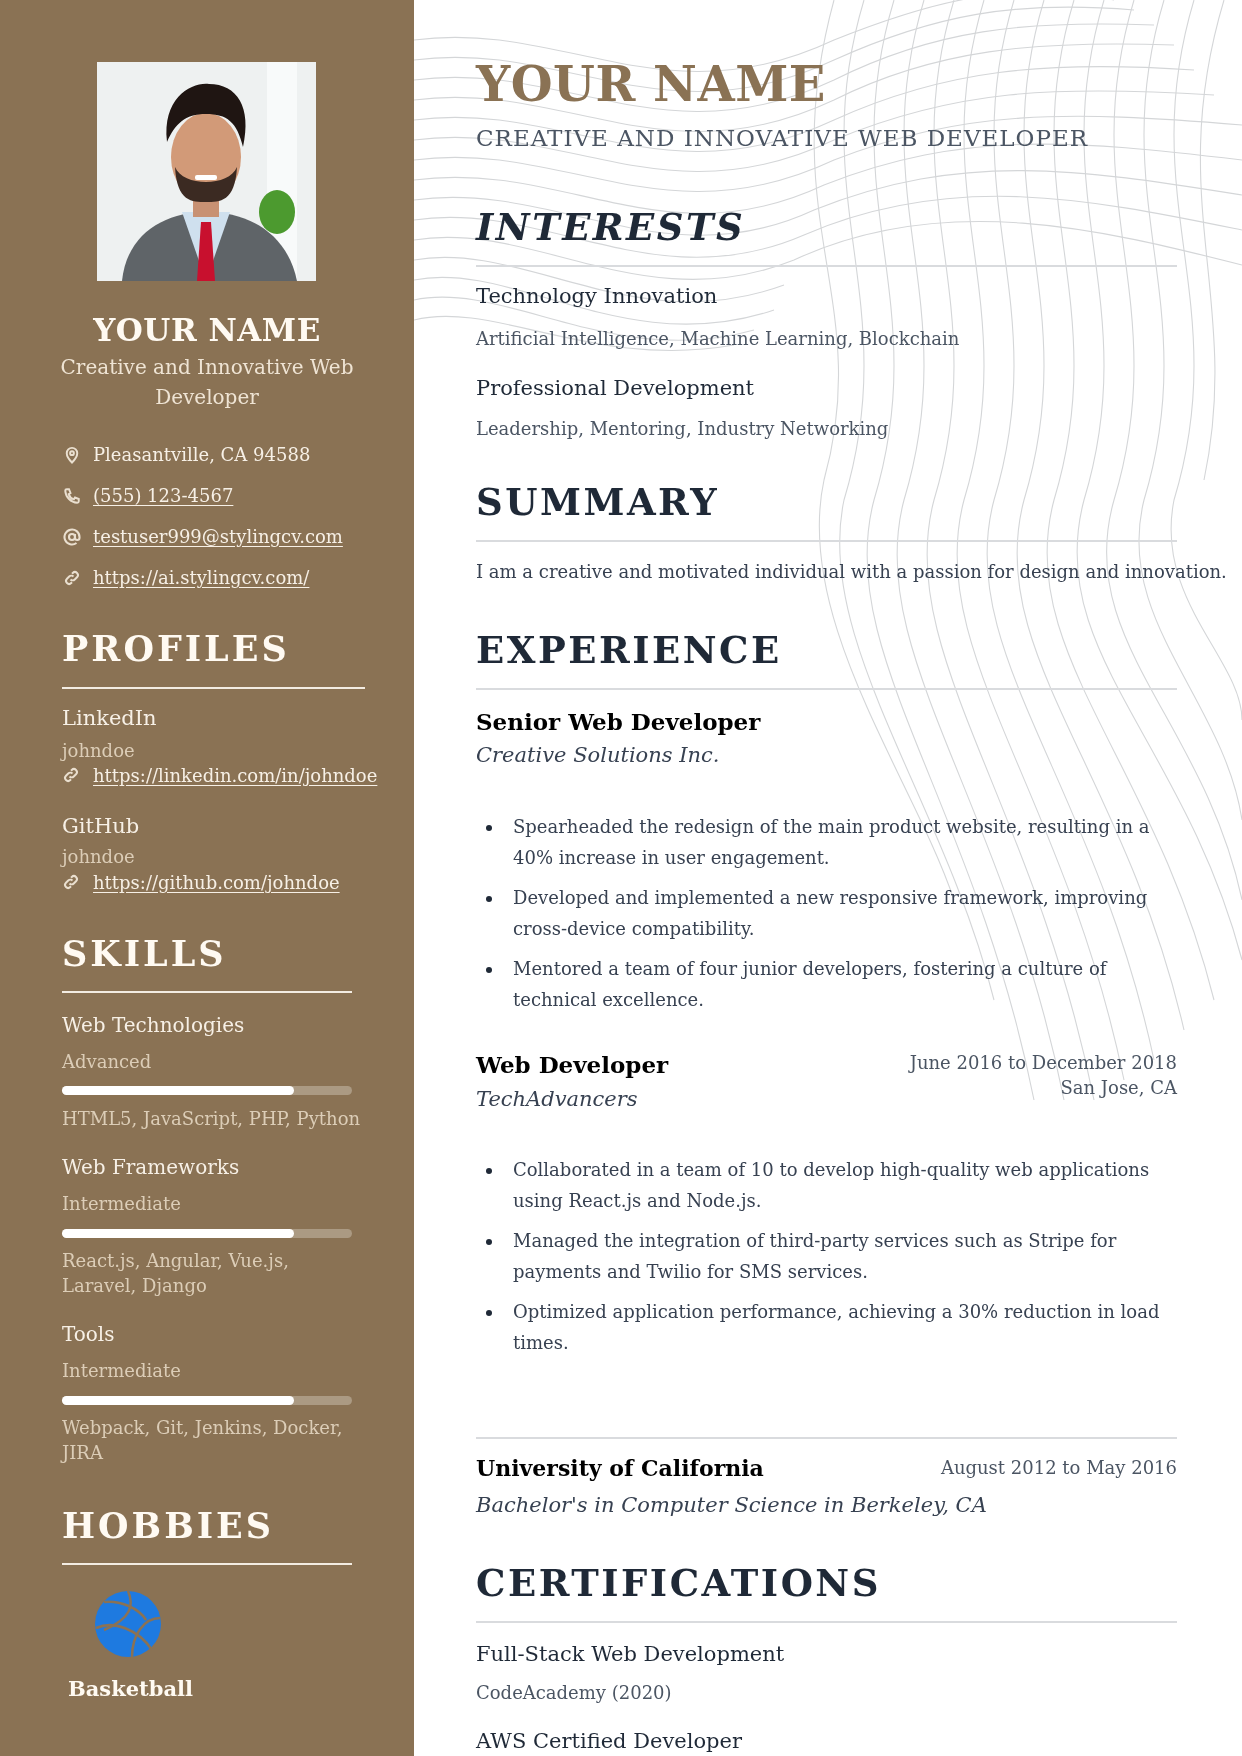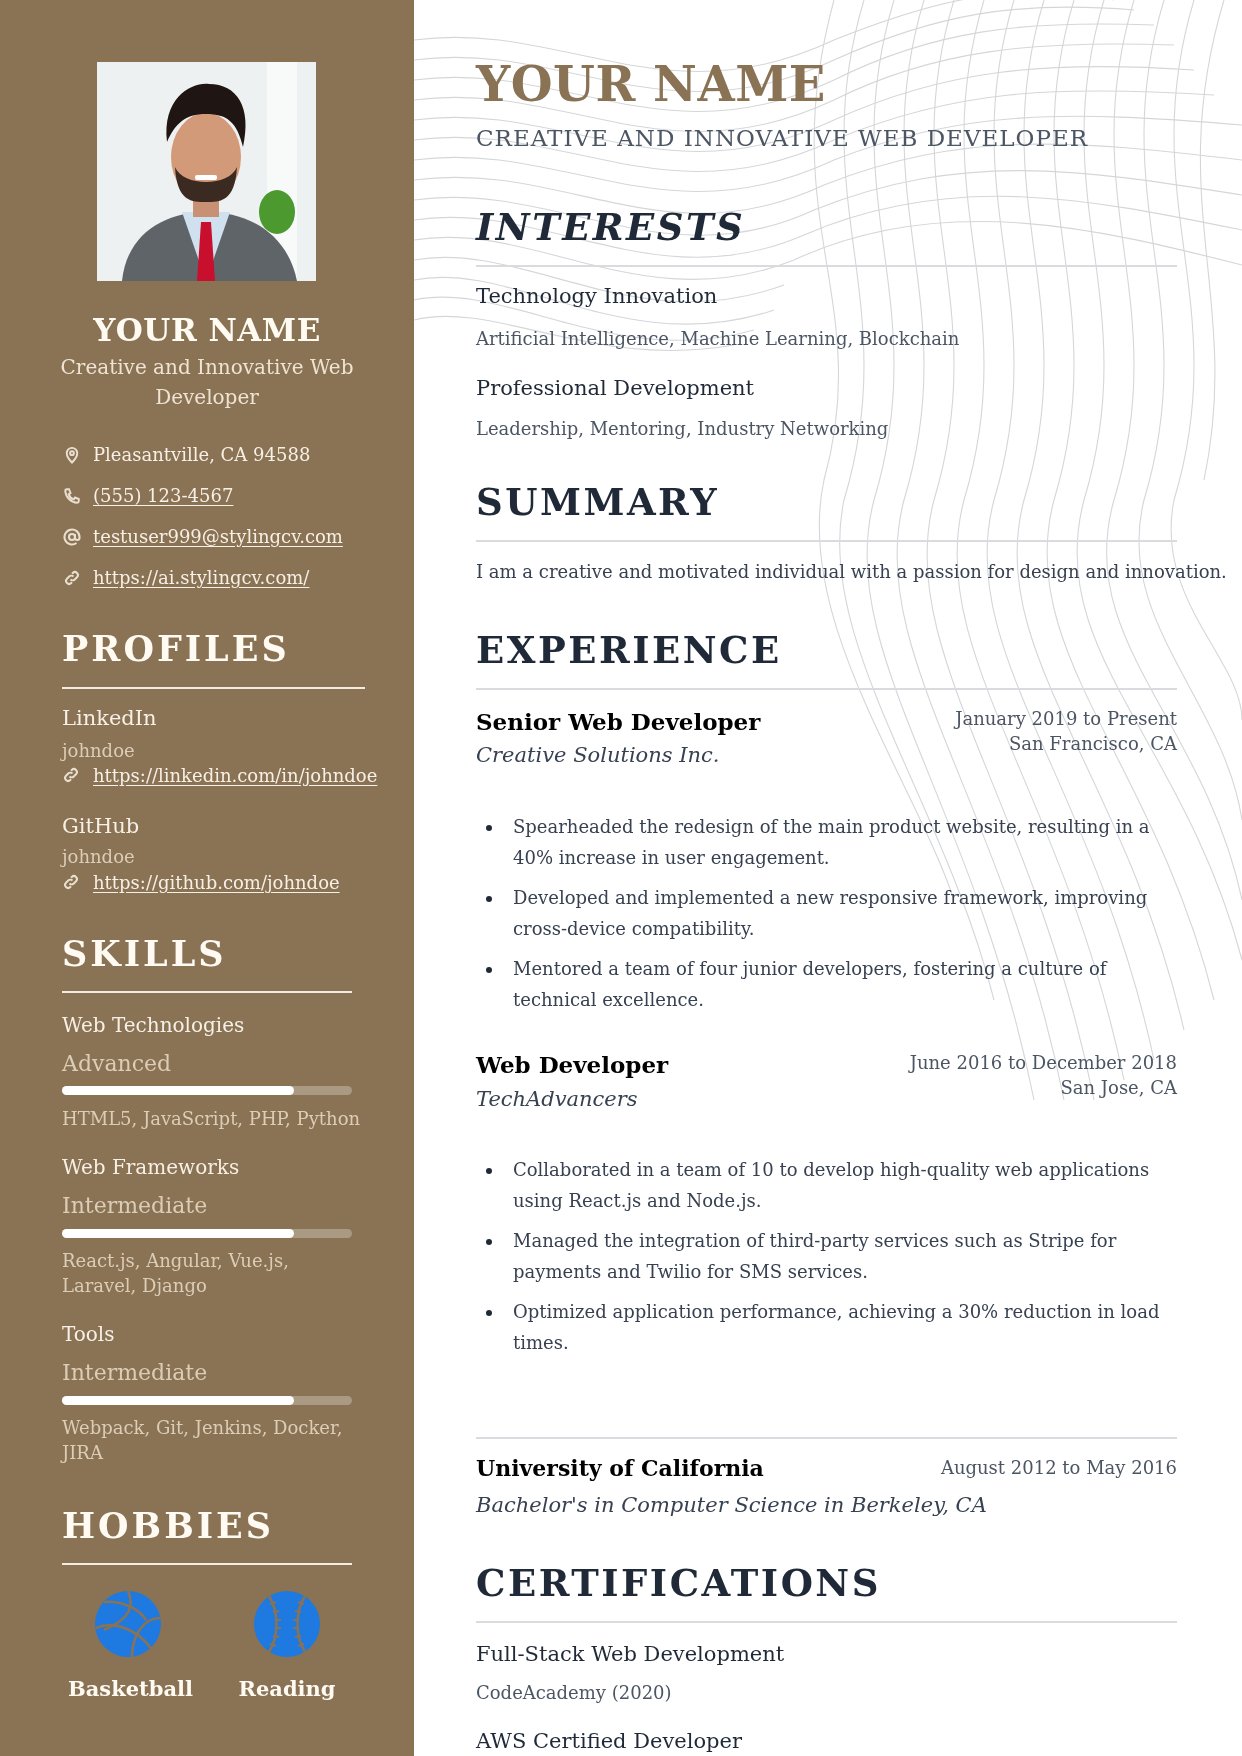--- a/index.html
+++ b/index.html
@@ -24,21 +24,21 @@
   .sb-heading { position: absolute; left: 62px; font-size: 35px; font-weight: bold; color: #fffaf2; letter-spacing: 3px; }
   .sb-rule { position: absolute; left: 62px; height: 2px; background: #f3ece2; }
 
   .prof-name { position: absolute; left: 62px; font-size: 21px; color: #f7f0e6; }
   .prof-user { position: absolute; left: 62px; font-size: 18px; color: #dccdb7; }
   .prof-link { position: absolute; left: 62px; font-size: 18px; color: #f7f0e6; display: flex; align-items: center; }
   .prof-link .ic { width: 20px; height: 20px; margin-right: 11px; display: inline-flex; }
   .prof-link .ic svg { width: 18px; height: 18px; }
 
   .skill-name { position: absolute; left: 62px; font-size: 20px; color: #f7f0e6; }
-  .skill-level { position: absolute; left: 62px; font-size: 22px; color: #dccdb7; }
+  .skill-level { position: absolute; left: 62px; font-size: 18px; color: #dccdb7; }
   .skill-bar { position: absolute; left: 62px; width: 290px; height: 9px; border-radius: 5px; background: #ab9a83; }
   .skill-fill { height: 9px; border-radius: 5px; background: #ffffff; }
   .skill-kw { position: absolute; left: 62px; width: 300px; font-size: 18px; line-height: 25px; color: #dccdb7; }
 
   .hobby { position: absolute; width: 120px; text-align: center; }
   .hobby .ball { width: 68px; height: 68px; margin: 0 auto; }
   .hobby .lbl { margin-top: 18px; font-size: 21px; font-weight: bold; color: #fffaf2; }
 
   
   .main { position: relative; flex: 1; height: 1756px; background: #ffffff; overflow: hidden; }
@@ -187,32 +187,20 @@
           <circle cx="34" cy="34" r="33" fill="#1e7ae0"></circle>
           <path d="M34 1 C40 15 38 28 10 40" stroke="#8a7254" stroke-width="2.5" fill="none"></path>
           <path d="M2 38 C20 30 45 40 58 60" stroke="#8a7254" stroke-width="2.5" fill="none"></path>
           <path d="M66 28 C50 28 38 45 38 67" stroke="#8a7254" stroke-width="2.5" fill="none"></path>
           <path d="M10 12 C25 10 45 18 52 30" stroke="#8a7254" stroke-width="2.5" fill="none"></path>
         </svg>
       </div>
       <div class="lbl">Basketball</div>
     </div>
 
-    <div class="hobby" style="left:227px; top:1590px;">
-      <div class="ball">
-        <svg viewBox="0 0 68 68">
-          <circle cx="34" cy="34" r="33" fill="#1e7ae0"></circle>
-          <path d="M16 6 C26 22 26 46 16 62" stroke="#8a7254" stroke-width="2.5" fill="none"></path>
-          <path d="M52 6 C42 22 42 46 52 62" stroke="#8a7254" stroke-width="2.5" fill="none"></path>
-          <path d="M17 14 l6 -2 M20 22 l6 -1 M22 30 l6 0 M22 38 l6 0 M20 46 l6 1 M17 54 l6 2" stroke="#8a7254" stroke-width="2"></path>
-          <path d="M51 14 l-6 -2 M48 22 l-6 -1 M46 30 l-6 0 M46 38 l-6 0 M48 46 l-6 1 M51 54 l-6 2" stroke="#8a7254" stroke-width="2"></path>
-        </svg>
-      </div>
-      <div class="lbl">Reading</div>
-    </div>
   </aside>
 
   <main class="main">
     <svg class="bg-lines" viewBox="0 0 828 1100" preserveAspectRatio="none">
       <g fill="none" stroke="#d4d6d8" stroke-width="1.1">
         <path d="M0 40 C150 20 250 120 420 40 C520 0 600 -20 700 0"></path>
         <path d="M0 60 C150 40 250 140 420 60 C520 15 600 0 720 10"></path>
         <path d="M0 80 C150 60 250 160 420 80 C520 30 610 20 740 25"></path>
         <path d="M0 100 C150 80 250 180 420 100 C520 50 620 40 760 45"></path>
         <path d="M0 120 C150 100 250 200 420 120 C530 70 630 60 780 70"></path>
@@ -255,24 +243,20 @@
 
     <div class="m-heading" style="top:480px;">SUMMARY</div>
     <div class="m-rule" style="top:540px;"></div>
     <div class="summary">I am a creative and motivated individual with a passion for design and innovation.</div>
 
     <div class="m-heading" style="top:628px;">EXPERIENCE</div>
     <div class="m-rule" style="top:688px;"></div>
 
     <div class="job-title" style="top:708px;">Senior Web Developer</div>
     <div class="job-company" style="top:743px;">Creative Solutions Inc.</div>
-    <div class="job-meta" style="top:706px;">
-      <div>January 2019 to Present</div>
-      <div>San Francisco, CA</div>
-    </div>
     <ul class="bullets" style="top:811px;">
       <li>Spearheaded the redesign of the main product website, resulting in a 40% increase in user engagement.</li>
       <li>Developed and implemented a new responsive framework, improving cross-device compatibility.</li>
       <li>Mentored a team of four junior developers, fostering a culture of technical excellence.</li>
     </ul>
 
     <div class="job-title" style="top:1051px;">Web Developer</div>
     <div class="job-company" style="top:1087px;">TechAdvancers</div>
     <div class="job-meta" style="top:1050px;">
       <div>June 2016 to December 2018</div>

